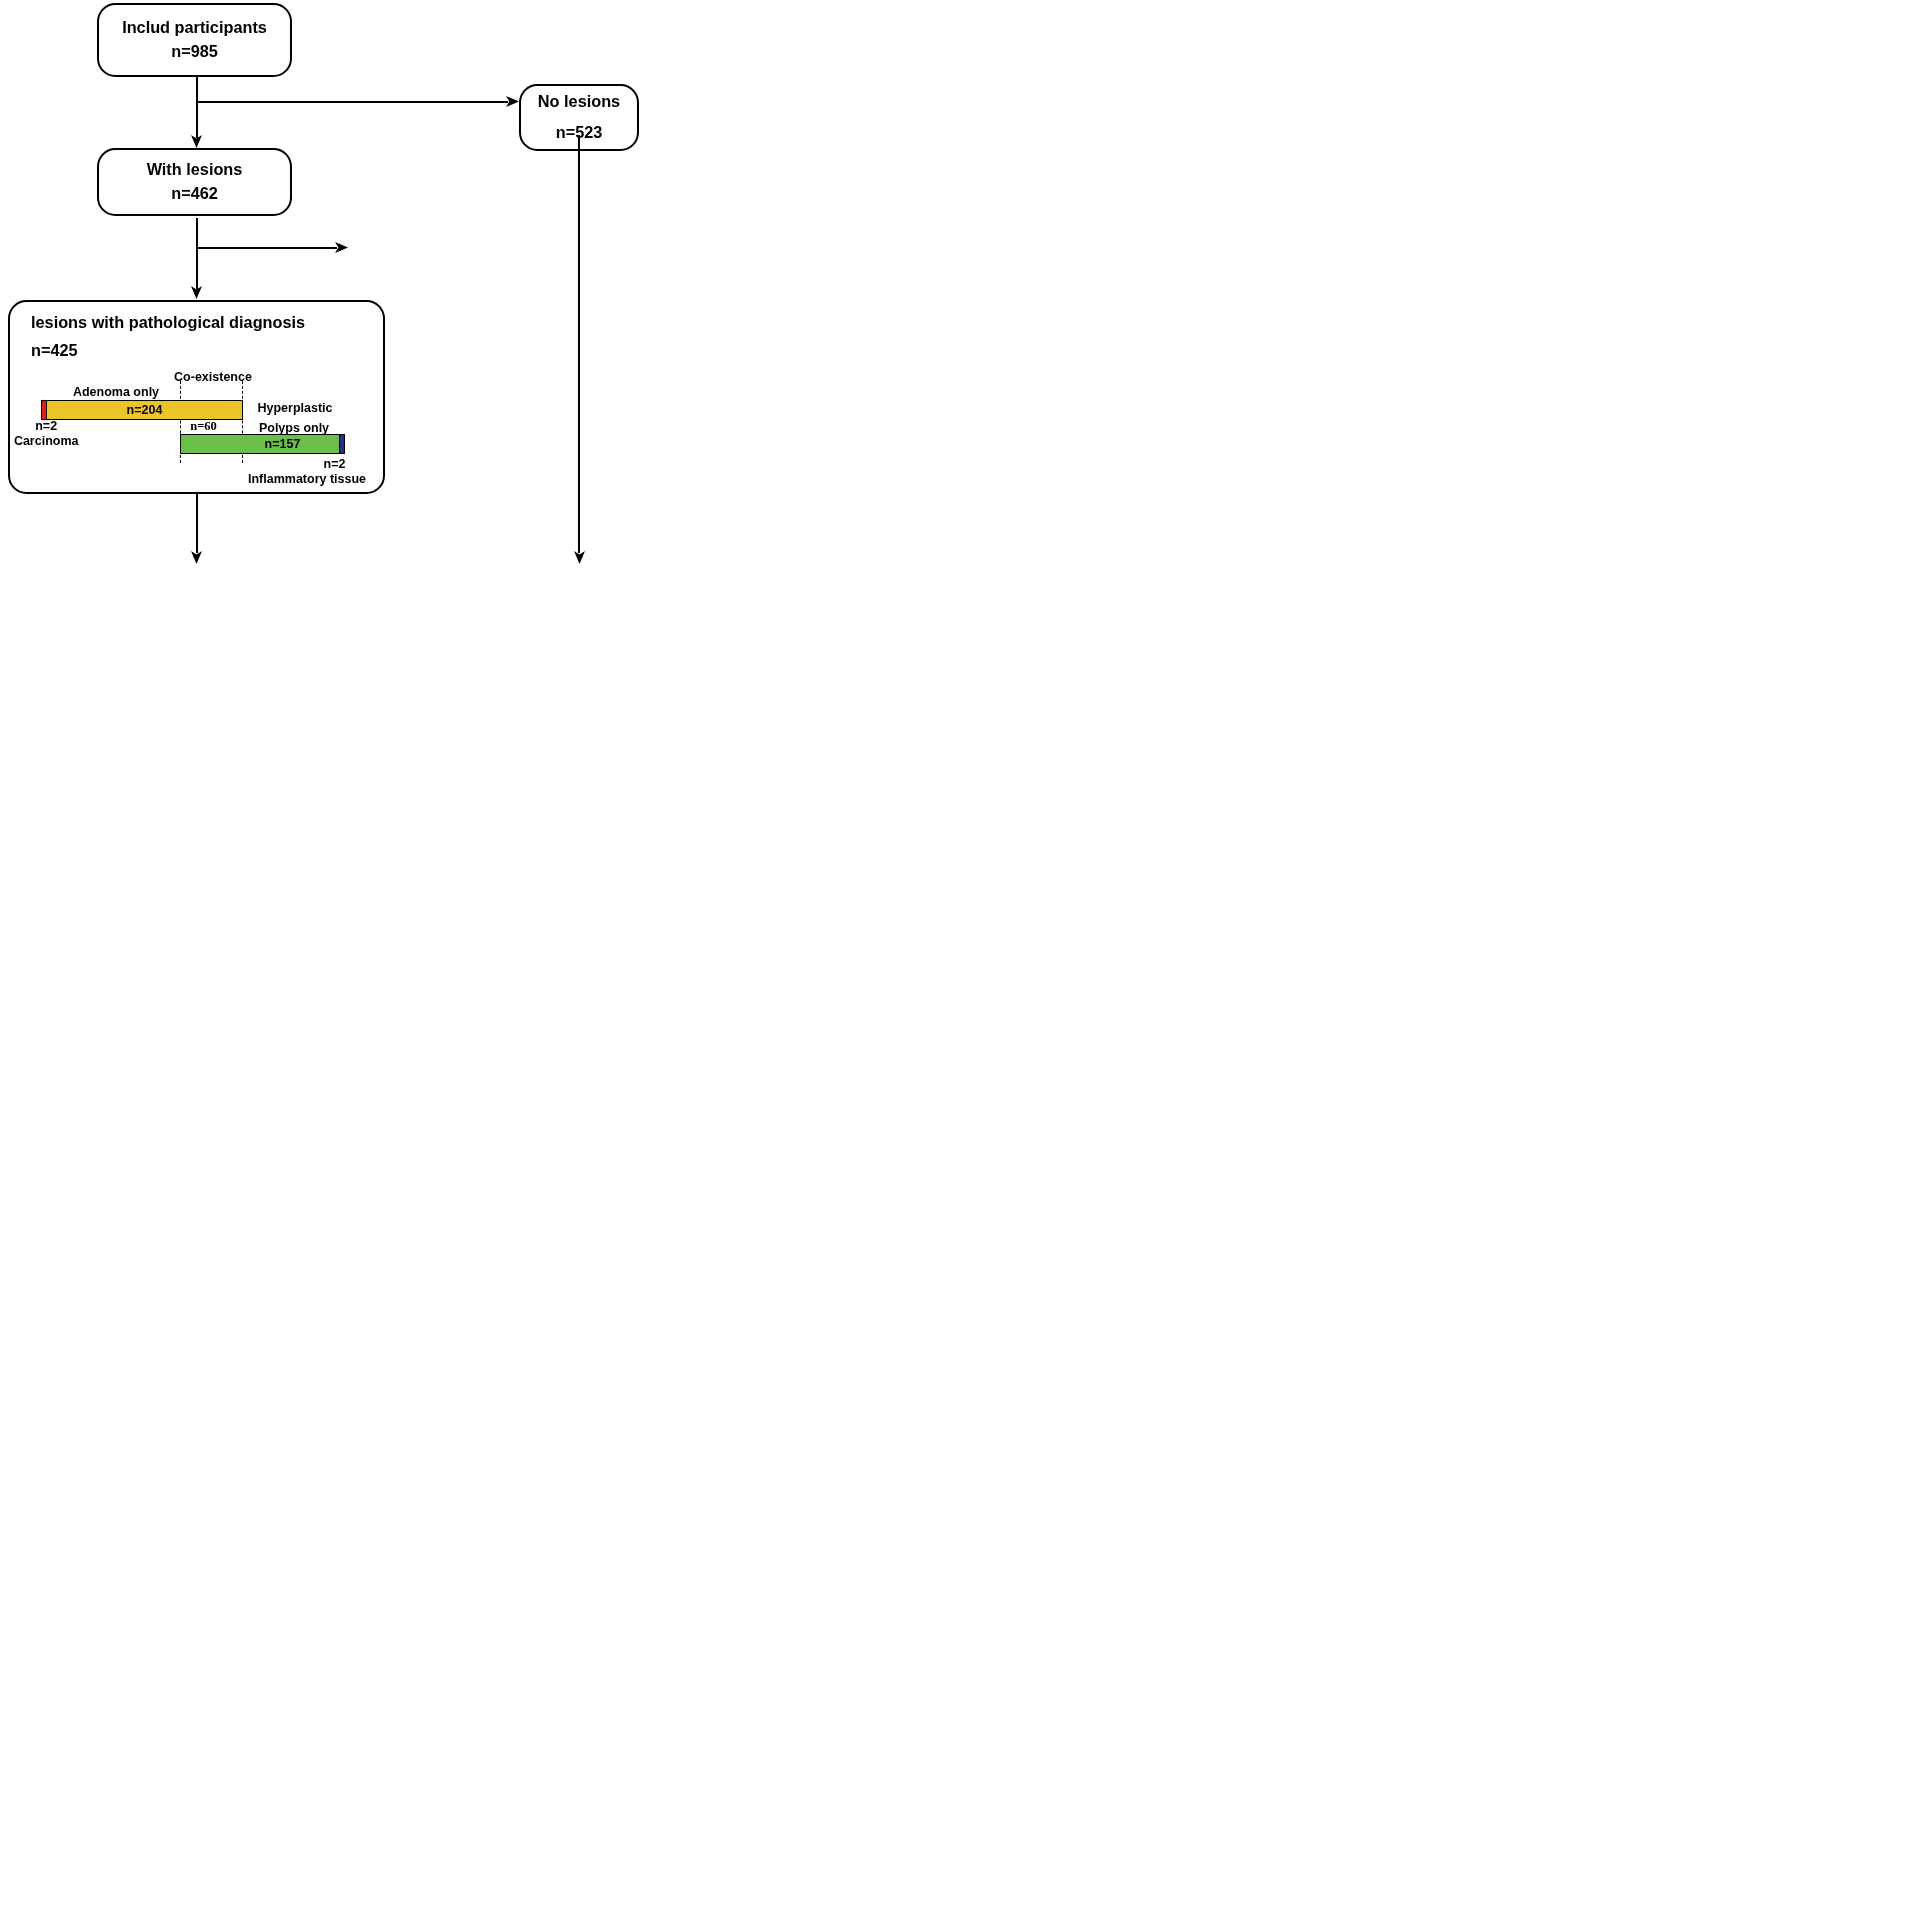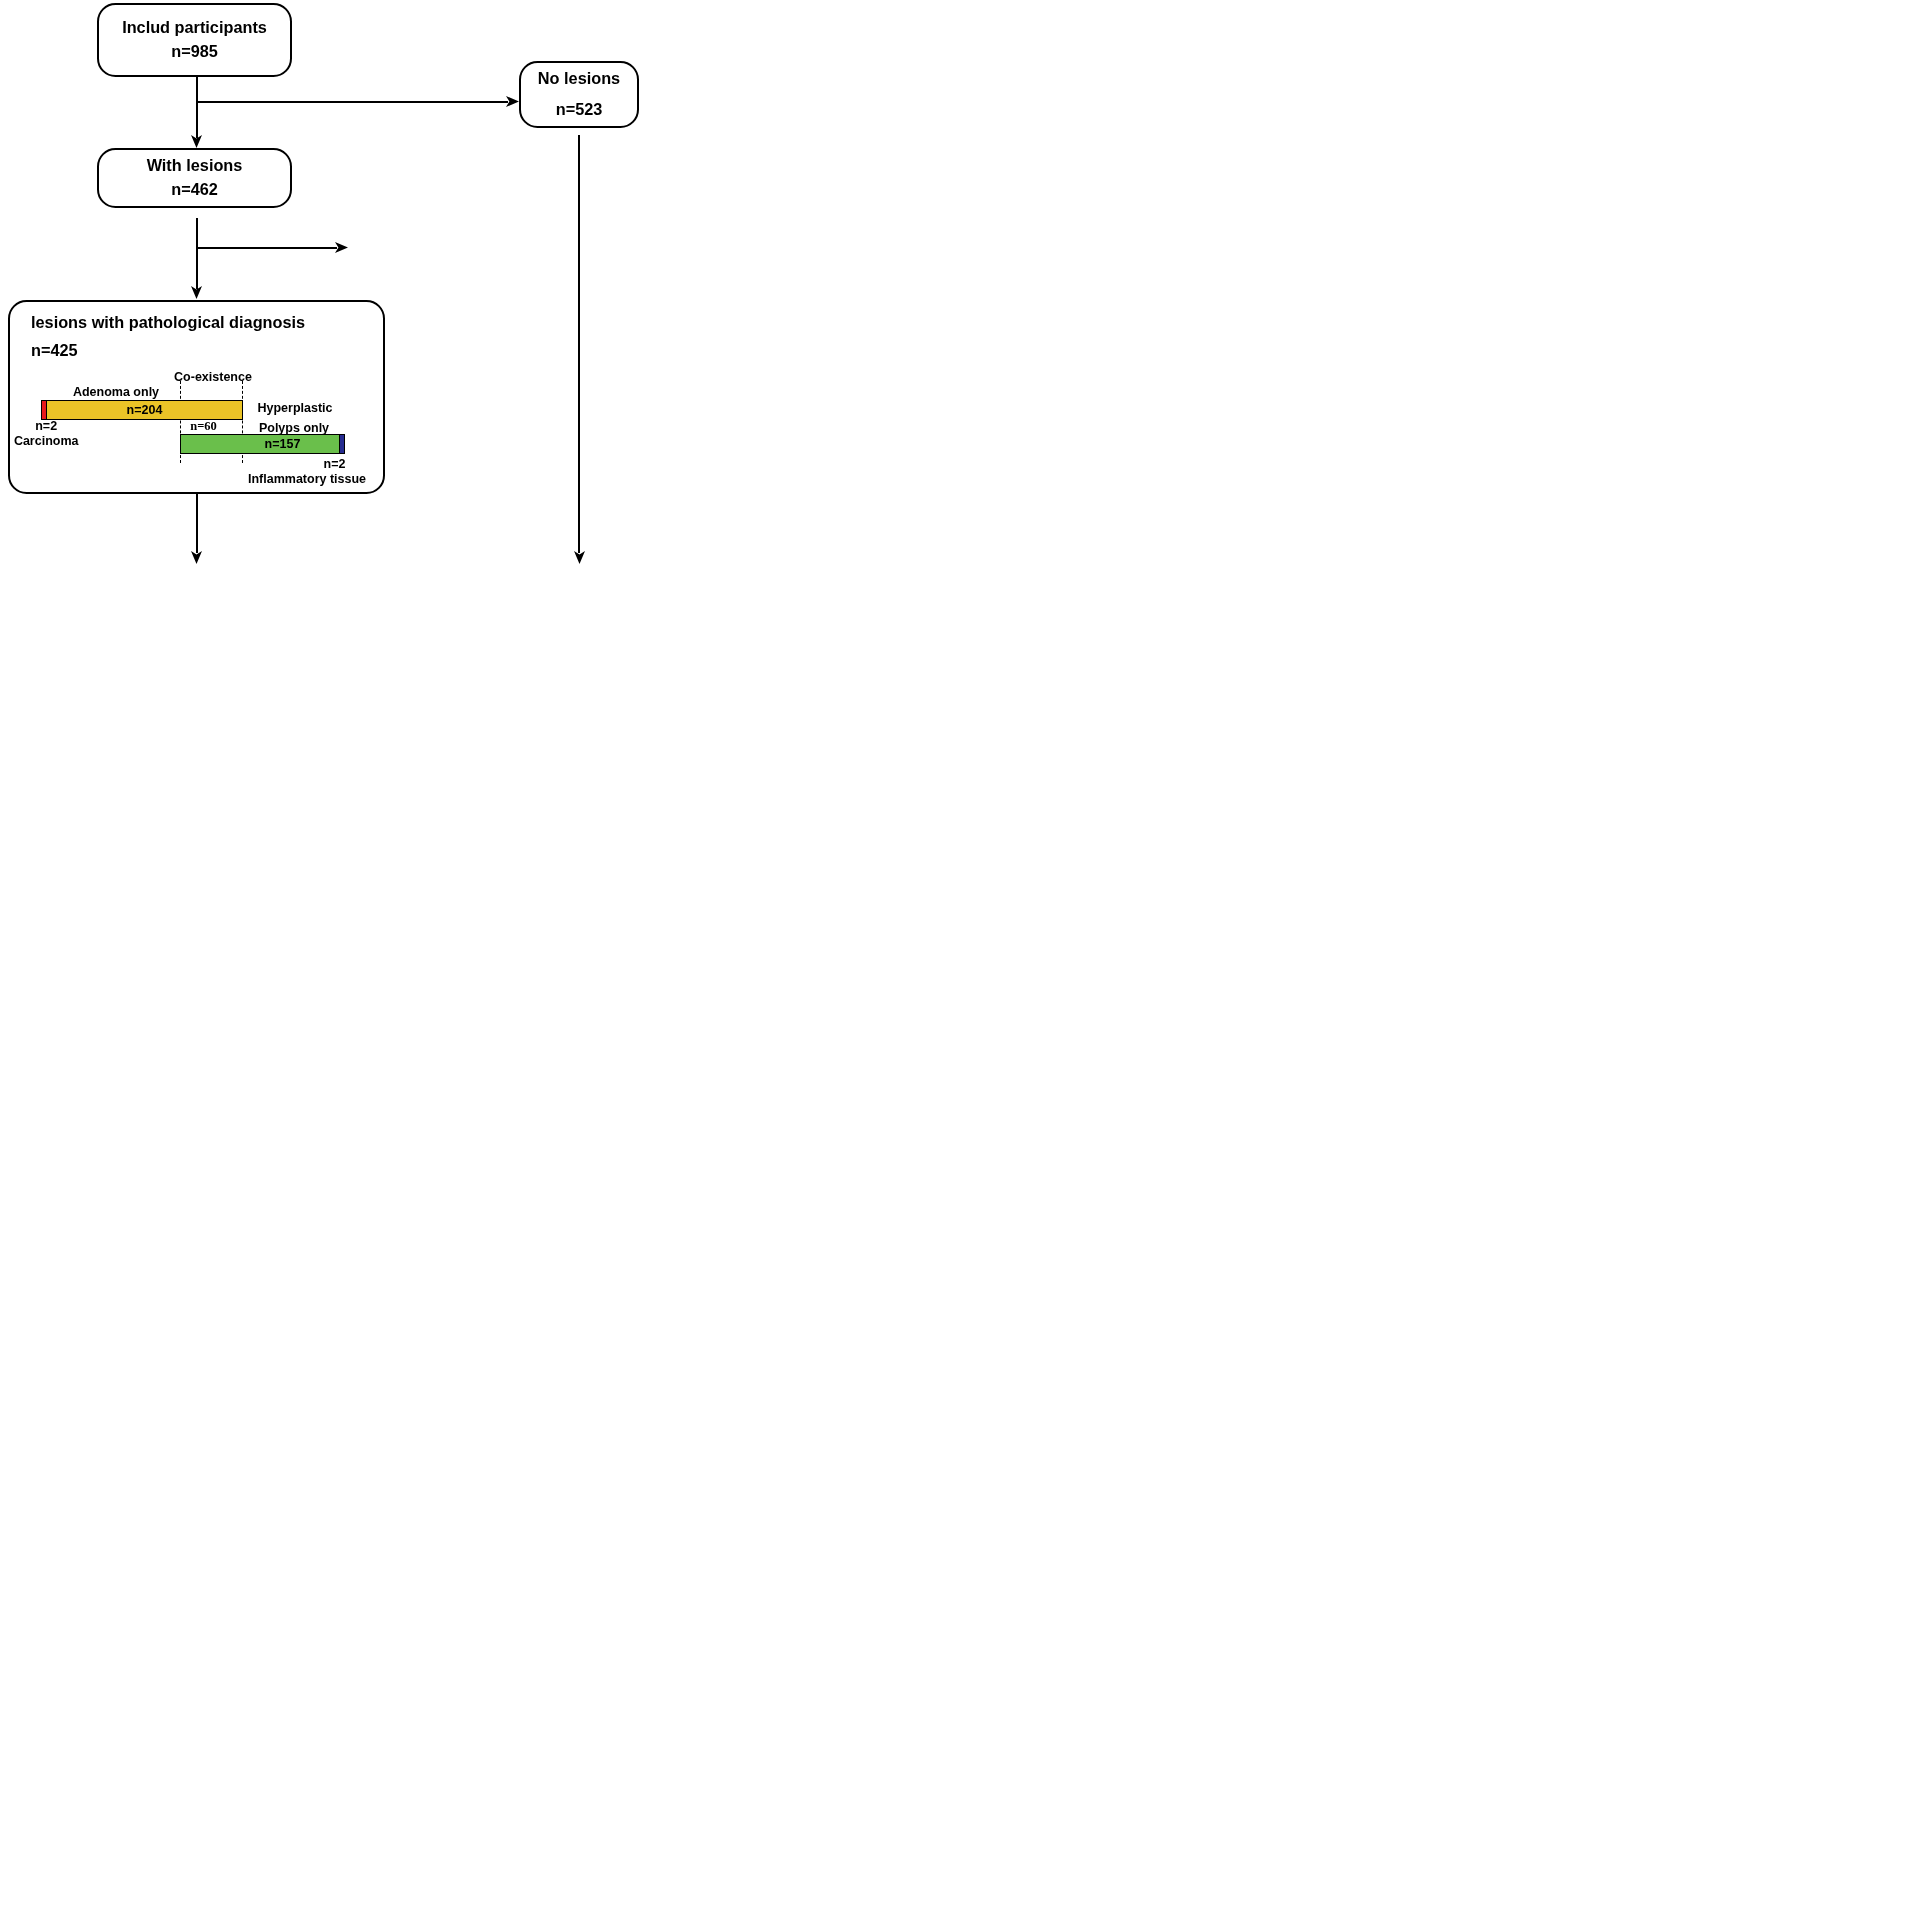--- a/index.html
+++ b/index.html
@@ -79,26 +79,26 @@
 </head>
 <body>
 
 <div id="canvas">
 
   <div class="node" style="left:97px; top:2.7px; width:195px; height:74px;">
     <div class="t">Includ participants</div>
     <div class="t">n=985</div>
   </div>
 
-  <div class="node" style="left:519px; top:61px; width:120px; height:67px;gap:7px;">
+  <div class="node" style="left:519px; top:84px; width:120px; height:67px;gap:7px;">
     <div class="t">No lesions</div>
     <div class="t">n=523</div>
   </div>
 
-  <div class="node" style="left:97px; top:148px; width:195px; height:60px;">
+  <div class="node" style="left:97px; top:148px; width:195px; height:68px;">
     <div class="t">With lesions</div>
     <div class="t">n=462</div>
   </div>
 
 
   <div class="vline" style="left:196px; top:77px; height:61px;"></div>
   <div class="arrowhead-down" style="left:191px; top:135px;"></div>
 
   <div class="hline" style="left:197px; top:101px; width:311px;"></div>
   <div class="arrowhead-right" style="left:506px; top:96px;"></div>

